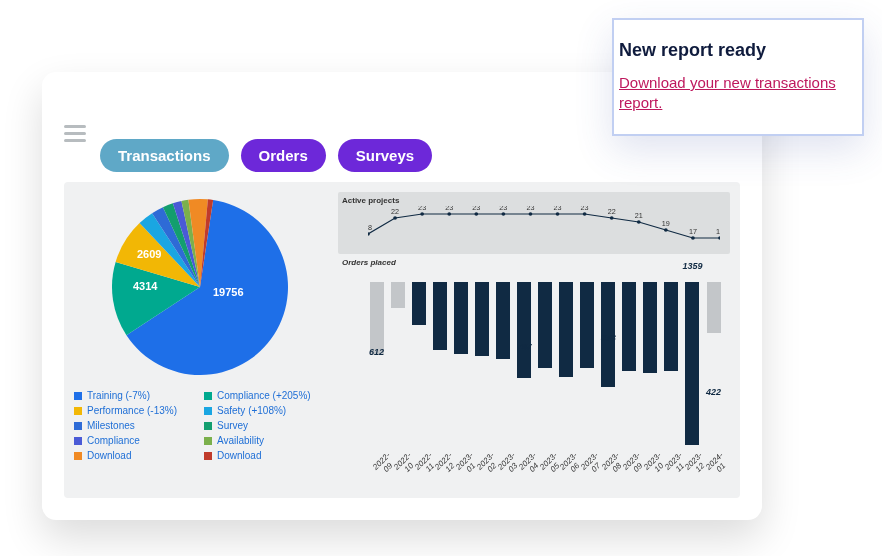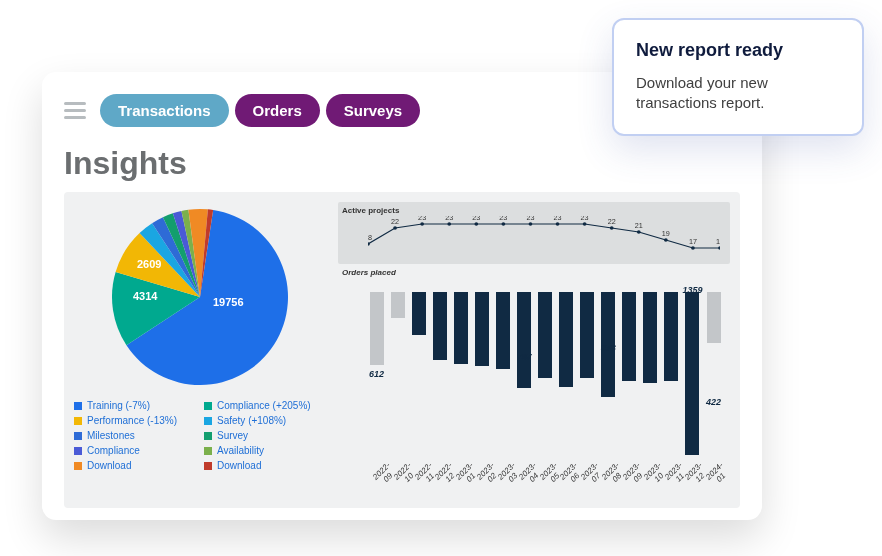--- a/index.html
+++ b/index.html
@@ -18,23 +18,23 @@
   width: 720px;
   height: 448px;
   background: #fff;
   border-radius: 14px;
   box-shadow: 0 18px 40px rgba(0,0,0,0.14);
   padding: 22px 22px 14px 22px;
 }
 .topbar { display: flex; align-items: center; gap: 14px; }
 .hamburger { display: flex; flex-direction: column; gap: 4px; cursor: pointer; }
 .hamburger span { width: 22px; height: 3px; background: #b7bcbf; border-radius: 2px; }
-.pills { display: flex; gap: 6px; overflow: hidden; }
+.pills { display: flex; gap: 12px; overflow: hidden; margin-top: 45px; }
 .pill {
-  background: #701a75;
+  background: #6d28d9;
   color: #fff;
   font-weight: 600;
   font-size: 15px;
   padding: 8px 18px;
   border-radius: 999px;
   white-space: nowrap;
 }
 .pill.active { background: #5fa8c7; }
 .page-title { margin-top: 18px; font-size: 32px; font-weight: 700; color: #6b6e70; }
 .panel {
@@ -70,44 +70,43 @@
 .bar-label { position: absolute; top: -14px; font-size: 9px; font-weight: 700; color: #102a43; }
 .x-labels { position: absolute; left: 30px; right: 8px; bottom: 0; height: 36px; display: flex; }
 .x-label { flex: 1; font-size: 8px; color: #333; text-align: center; transform: rotate(-45deg); transform-origin: top center; margin-top: 6px; }
 .notification {
   position: absolute;
   right: 18px;
   top: 18px;
   width: 252px;
   background: #fff;
   border: 2px solid #c1cff2;
-  border-radius: 12px;
-  padding: 20px 22px;
+  border-radius: 0;
+  padding: 20px 5px;
   box-shadow: 0 14px 36px rgba(60,80,160,0.16);
 }
 .notif-title { font-size: 18px; font-weight: 700; color: #0f1b3d; margin-bottom: 12px; }
-.notif-body { font-size: 15px; color: #404040; line-height: 1.35; }
+.notif-body { font-size: 15px; color: #be185d; line-height: 1.35; text-decoration: underline; }
 </style>
 </head>
 <body>
 
 <div class="card">
   <div class="topbar">
     <div class="hamburger">
       <span></span>
         <span></span>
         <span></span>
     </div>
     <div class="pills">
         <div class="pill active">Transactions</div>
         <div class="pill">Orders</div>
         <div class="pill">Surveys</div>
       </div>
   </div>
-  <h1 class="page-title">Insights</h1>
 
   <div class="panel">
     <div class="left-col">
       <div class="pie-wrap">
         <svg id="pie-svg" width="190" height="190" viewBox="0 0 190 190">
             <path d="M 95 95 L 108.15055565767673 7.98814514162828 A 88 88 0 1 1 21.44747918526825 143.3117654593418 Z" fill="#1e6fe8"></path>
             <path d="M 95 95 L 21.44747918526825 143.3117654593418 A 88 88 0 0 1 10.629185439169675 69.98868955168518 Z" fill="#00a98f"></path>
             <path d="M 95 95 L 10.629185439169675 69.98868955168518 A 88 88 0 0 1 34.576840119194095 31.023115502405346 Z" fill="#f2b705"></path>
             <path d="M 95 95 L 34.576840119194095 31.023115502405346 A 88 88 0 0 1 47.10774479321547 21.173636882152863 Z" fill="#1aa6e2"></path>
             <path d="M 95 95 L 47.10774479321547 21.173636882152863 A 88 88 0 0 1 57.96318576365425 15.173473135664878 Z" fill="#2e6bd6"></path>
@@ -199,21 +198,21 @@
               <circle cx="340" cy="32" r="1.8" fill="#102a43"></circle>
               <text x="340" y="28" font-size="7" text-anchor="middle" fill="#333">17</text>
             </svg>
         </div>
       </div>
       <div class="bar-chart-box">
         <div class="chart-title">Orders placed</div>
         <div class="bars-area" id="bars-area">
             <div class="bar-col">
               <div class="bar gray" style="height: 43.7143%;"></div>
-              <div class="bar-label" style="top: auto; position: absolute; bottom: 43.7143%; margin-bottom: 8px;">612</div>
+              <div class="bar-label" style="top: auto; position: absolute; bottom: 43.7143%; margin-bottom: 20px;">612</div>
             </div>
             <div class="bar-col">
               <div class="bar gray" style="height: 15.7143%;"></div>
             </div>
             <div class="bar-col">
               <div class="bar" style="height: 25.7143%;"></div>
             </div>
             <div class="bar-col">
               <div class="bar" style="height: 40.7143%;"></div>
             </div>
@@ -247,21 +246,21 @@
               <div class="bar" style="height: 52.8571%;"></div>
             </div>
             <div class="bar-col">
               <div class="bar" style="height: 54.2857%;"></div>
             </div>
             <div class="bar-col">
               <div class="bar" style="height: 52.8571%;"></div>
             </div>
             <div class="bar-col">
               <div class="bar" style="height: 97.0714%;"></div>
-              <div class="bar-label" style="top: auto; position: absolute; bottom: 97.0714%; margin-bottom: 2px;">1359</div>
+              <div class="bar-label" style="top: auto; position: absolute; bottom: 97.0714%; margin-bottom: 16px;">1359</div>
             </div>
             <div class="bar-col">
               <div class="bar gray" style="height: 30.1429%;"></div>
               <div class="bar-label" style="top: auto; position: absolute; bottom: 30.1429%; margin-bottom: 2px;">422</div>
             </div>
           </div>
         <div class="x-labels" id="x-labels">
             <div class="x-label">2022-09</div>
             <div class="x-label">2022-10</div>
             <div class="x-label">2022-11</div>

